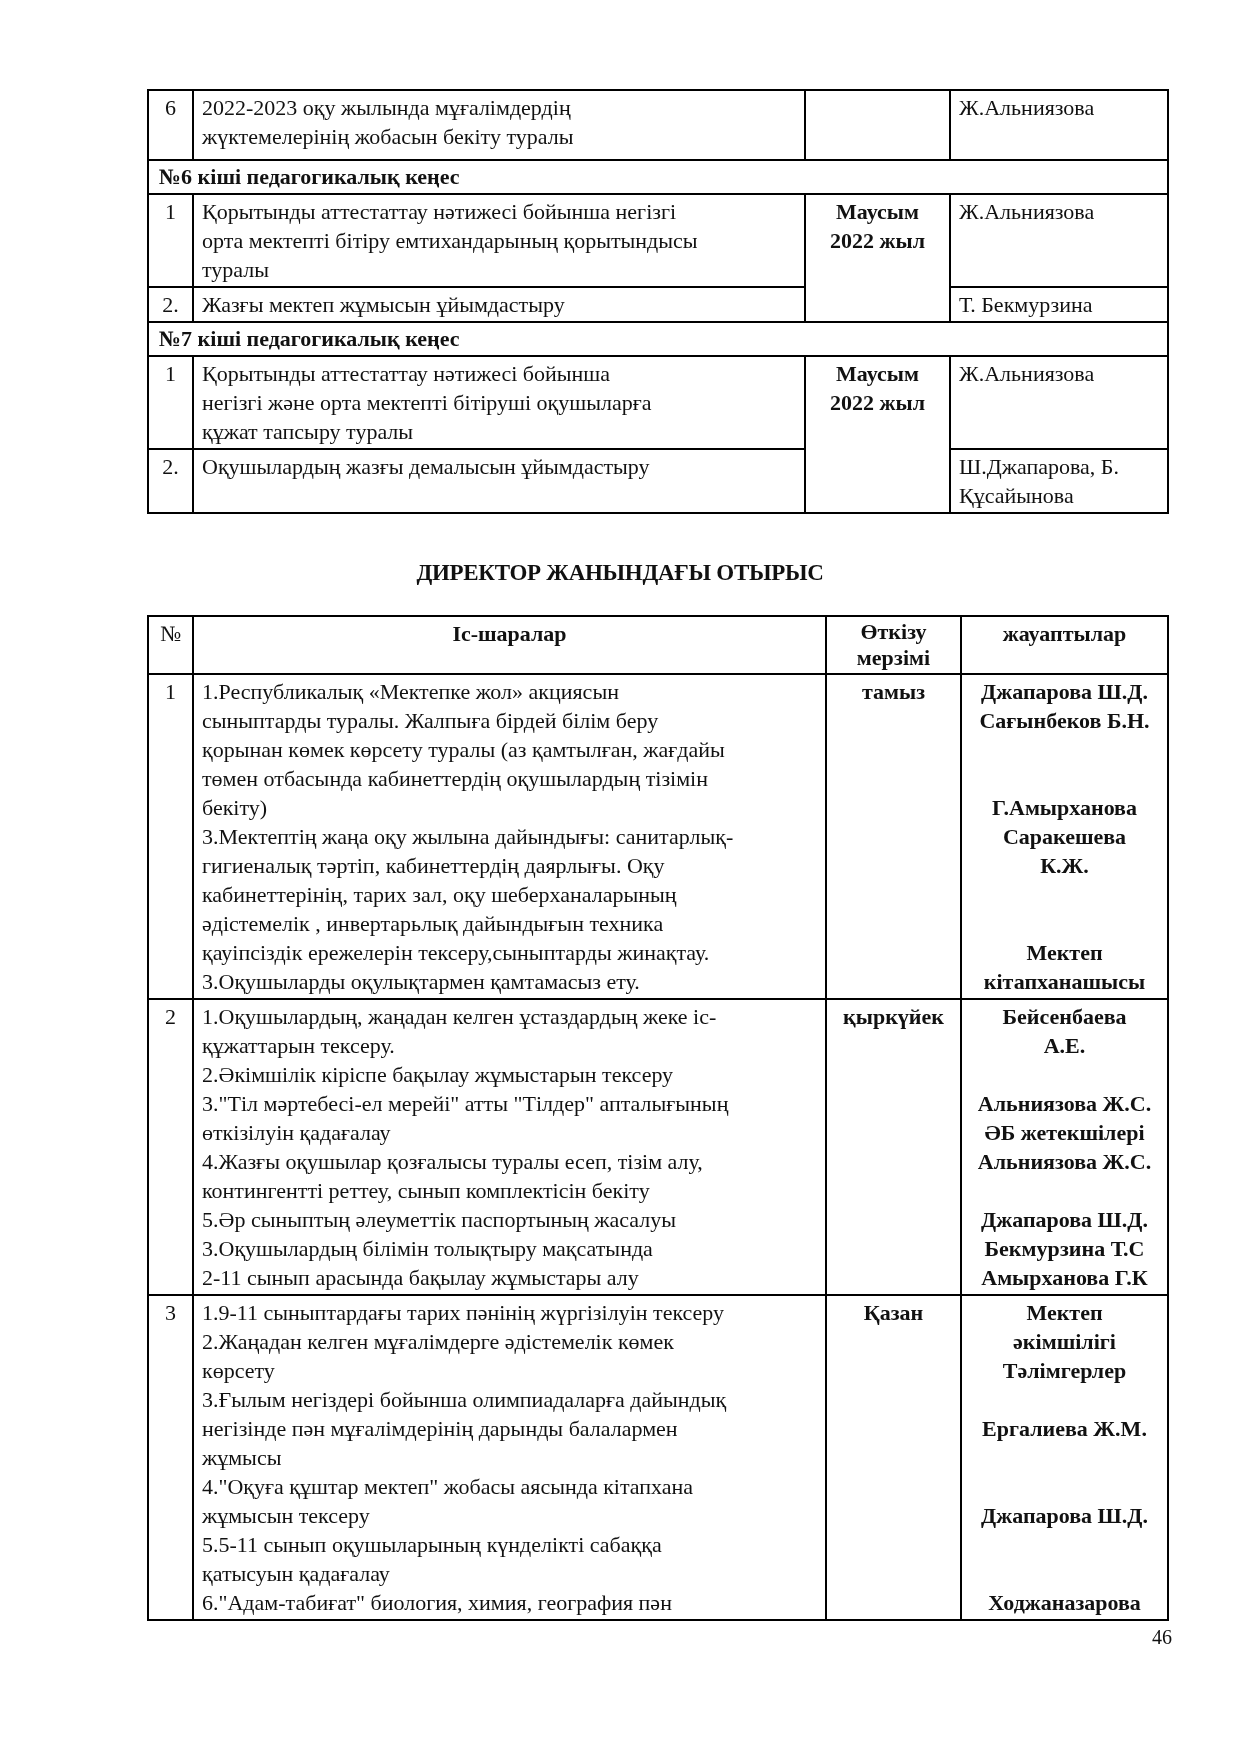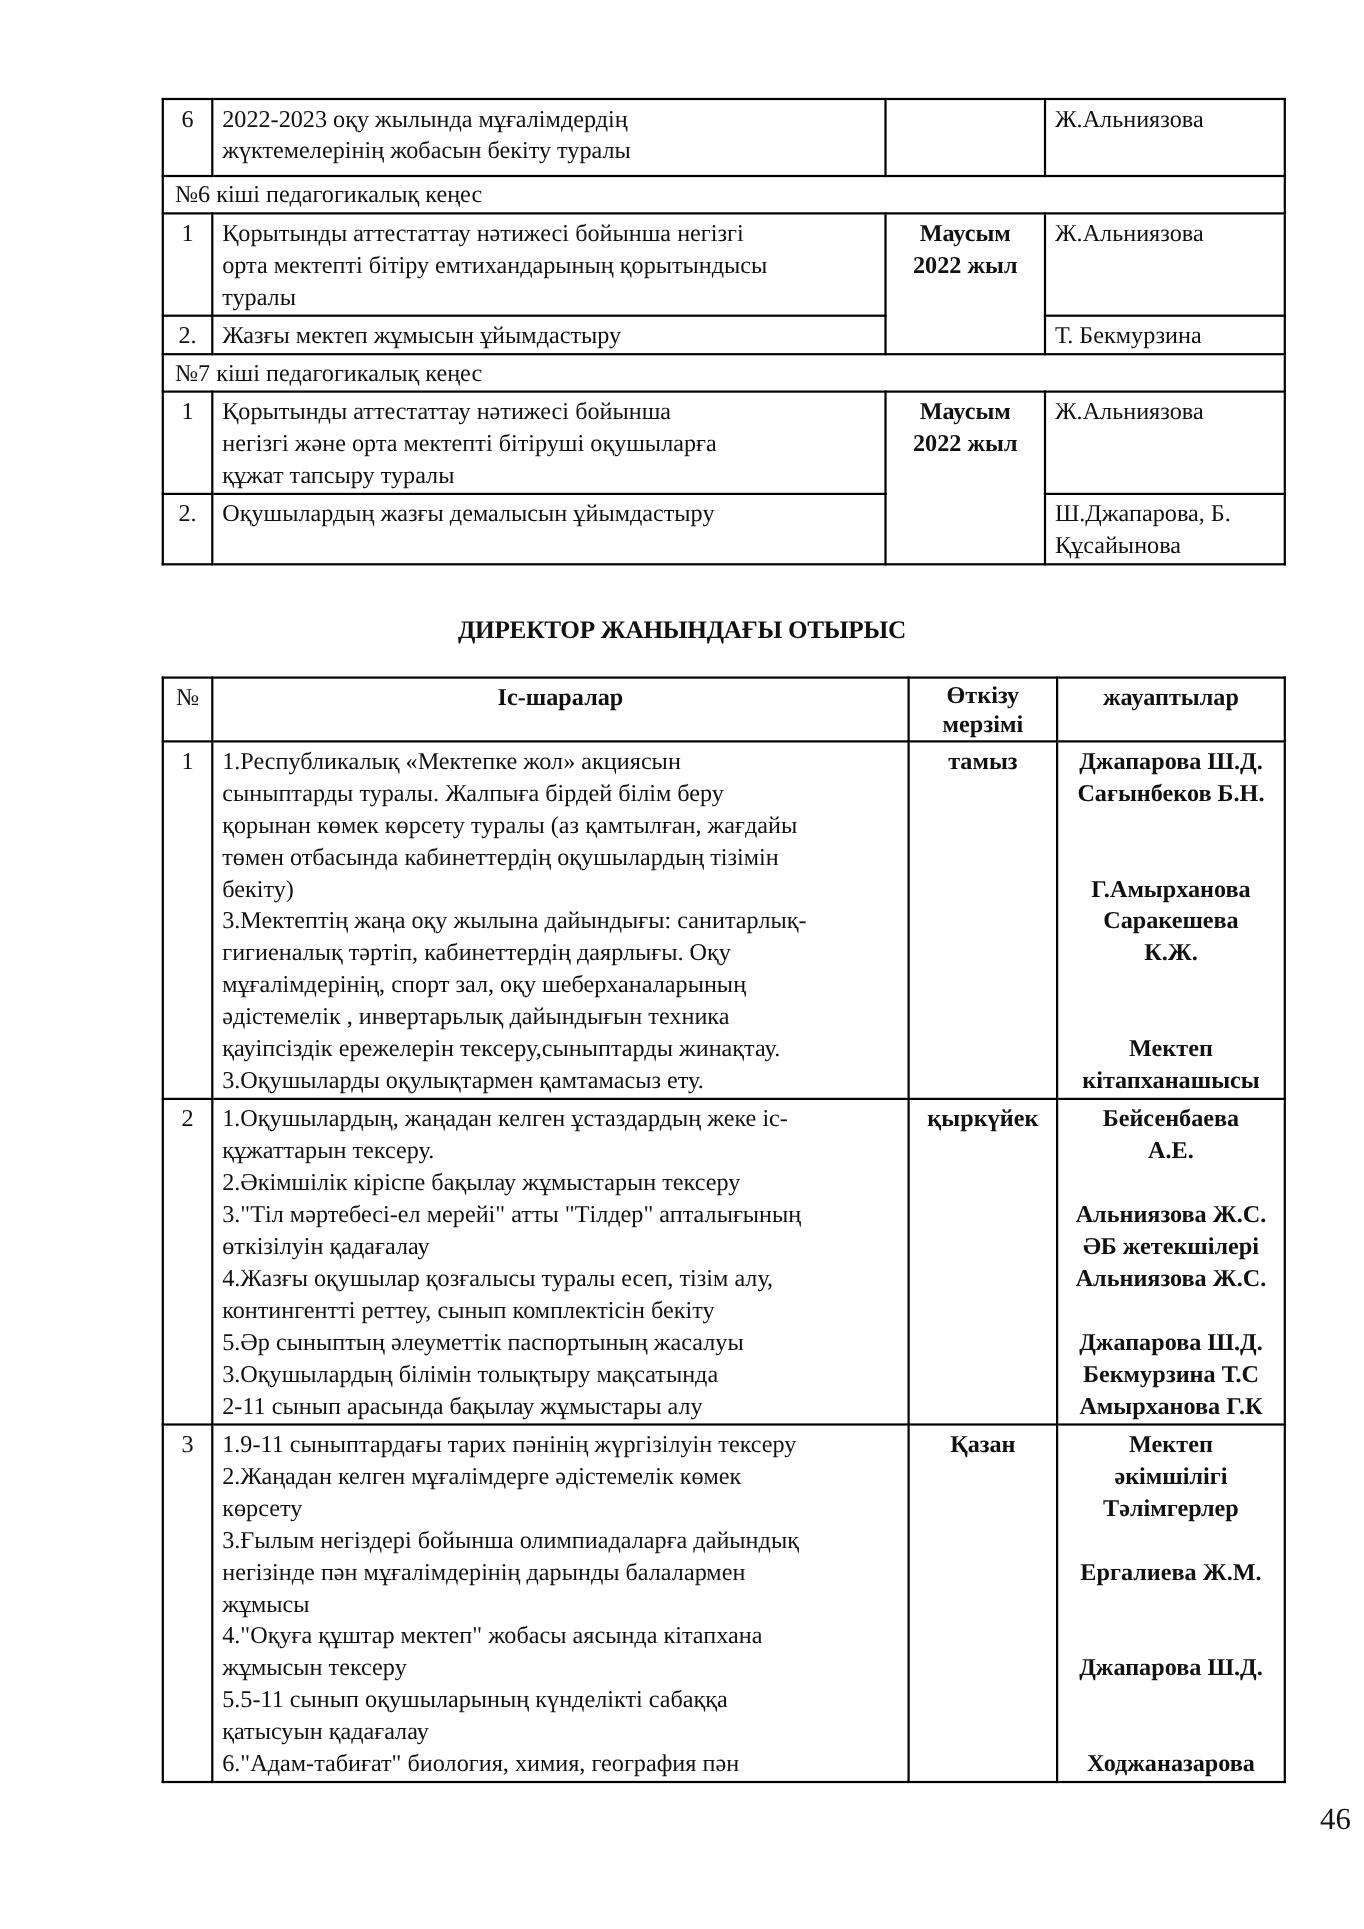--- a/index.html
+++ b/index.html
@@ -7,28 +7,28 @@
     width: 1240px; height: 1754px; position: relative; overflow: hidden;
     font-family: "Liberation Serif", "DejaVu Serif", serif;
     color: #111111; font-size: 22px;
   }
   table { border-collapse: collapse; position: absolute; table-layout: fixed; }
   td, th { border: 2px solid #000; vertical-align: top; padding: 2px 8px 2px 8px; line-height: 29px; font-weight: normal; }
   .t1 { left: 147px; top: 89px; width: 1020px; }
   .t2 { left: 147px; top: 615px; width: 1020px; }
   .num { text-align: center; padding-left: 2px; padding-right: 2px; }
   .center { text-align: center; font-weight: bold; }
-  .section { font-weight: normal; padding-left: 10px; line-height: 28px; }
+  .section { font-weight: bold; padding-left: 10px; line-height: 28px; }
   .line { display: block; }
   .blank { display: block; height: 29px; }
   .heading {
     position: absolute; top: 560px; left: 0; width: 1240px; text-align: center;
     font-weight: bold; font-size: 23px; letter-spacing: -0.3px; font-family: Liberation Serif, serif;
   }
-  .pagenum { position: absolute; left: 1200px; top: 1626px; font-size: 28px; margin-top: 13px; }
+  .pagenum { position: absolute; left: 1152px; top: 1626px; font-size: 20px; }
   .left { text-align: center; }
 </style>
 </head>
 <body>
 
 <table class="t1">
   <colgroup>
     <col style="width:45px">
       <col style="width:612px">
       <col style="width:145px">
@@ -115,21 +115,21 @@
   <tr>
     <td class="num">1</td>
     <td>
       <span class="line">1.Республикалық «Мектепке жол» акциясын</span>
       <span class="line">сыныптарды туралы. Жалпыға бірдей білім беру</span>
       <span class="line">қорынан көмек көрсету туралы (аз қамтылған, жағдайы</span>
       <span class="line">төмен отбасында кабинеттердің оқушылардың тізімін</span>
       <span class="line">бекіту)</span>
       <span class="line">3.Мектептің жаңа оқу жылына дайындығы: санитарлық-</span>
       <span class="line">гигиеналық тәртіп, кабинеттердің даярлығы. Оқу</span>
-      <span class="line">мұғалімдерінің, спорт зал, оқу шеберханаларының</span>
+      <span class="line">кабинеттерінің, тарих зал, оқу шеберханаларының</span>
       <span class="line">әдістемелік , инвертарьлық дайындығын техника</span>
       <span class="line">қауіпсіздік ережелерін тексеру,сыныптарды жинақтау.</span>
       <span class="line">3.Оқушыларды  оқулықтармен қамтамасыз ету.</span>
     </td>
     <td class="center">тамыз</td>
     <td class="center">
       <span class="line">Джапарова Ш.Д.</span>
       <span class="line">Сағынбеков Б.Н.</span>
       <span class="blank"></span>
       <span class="blank"></span>

